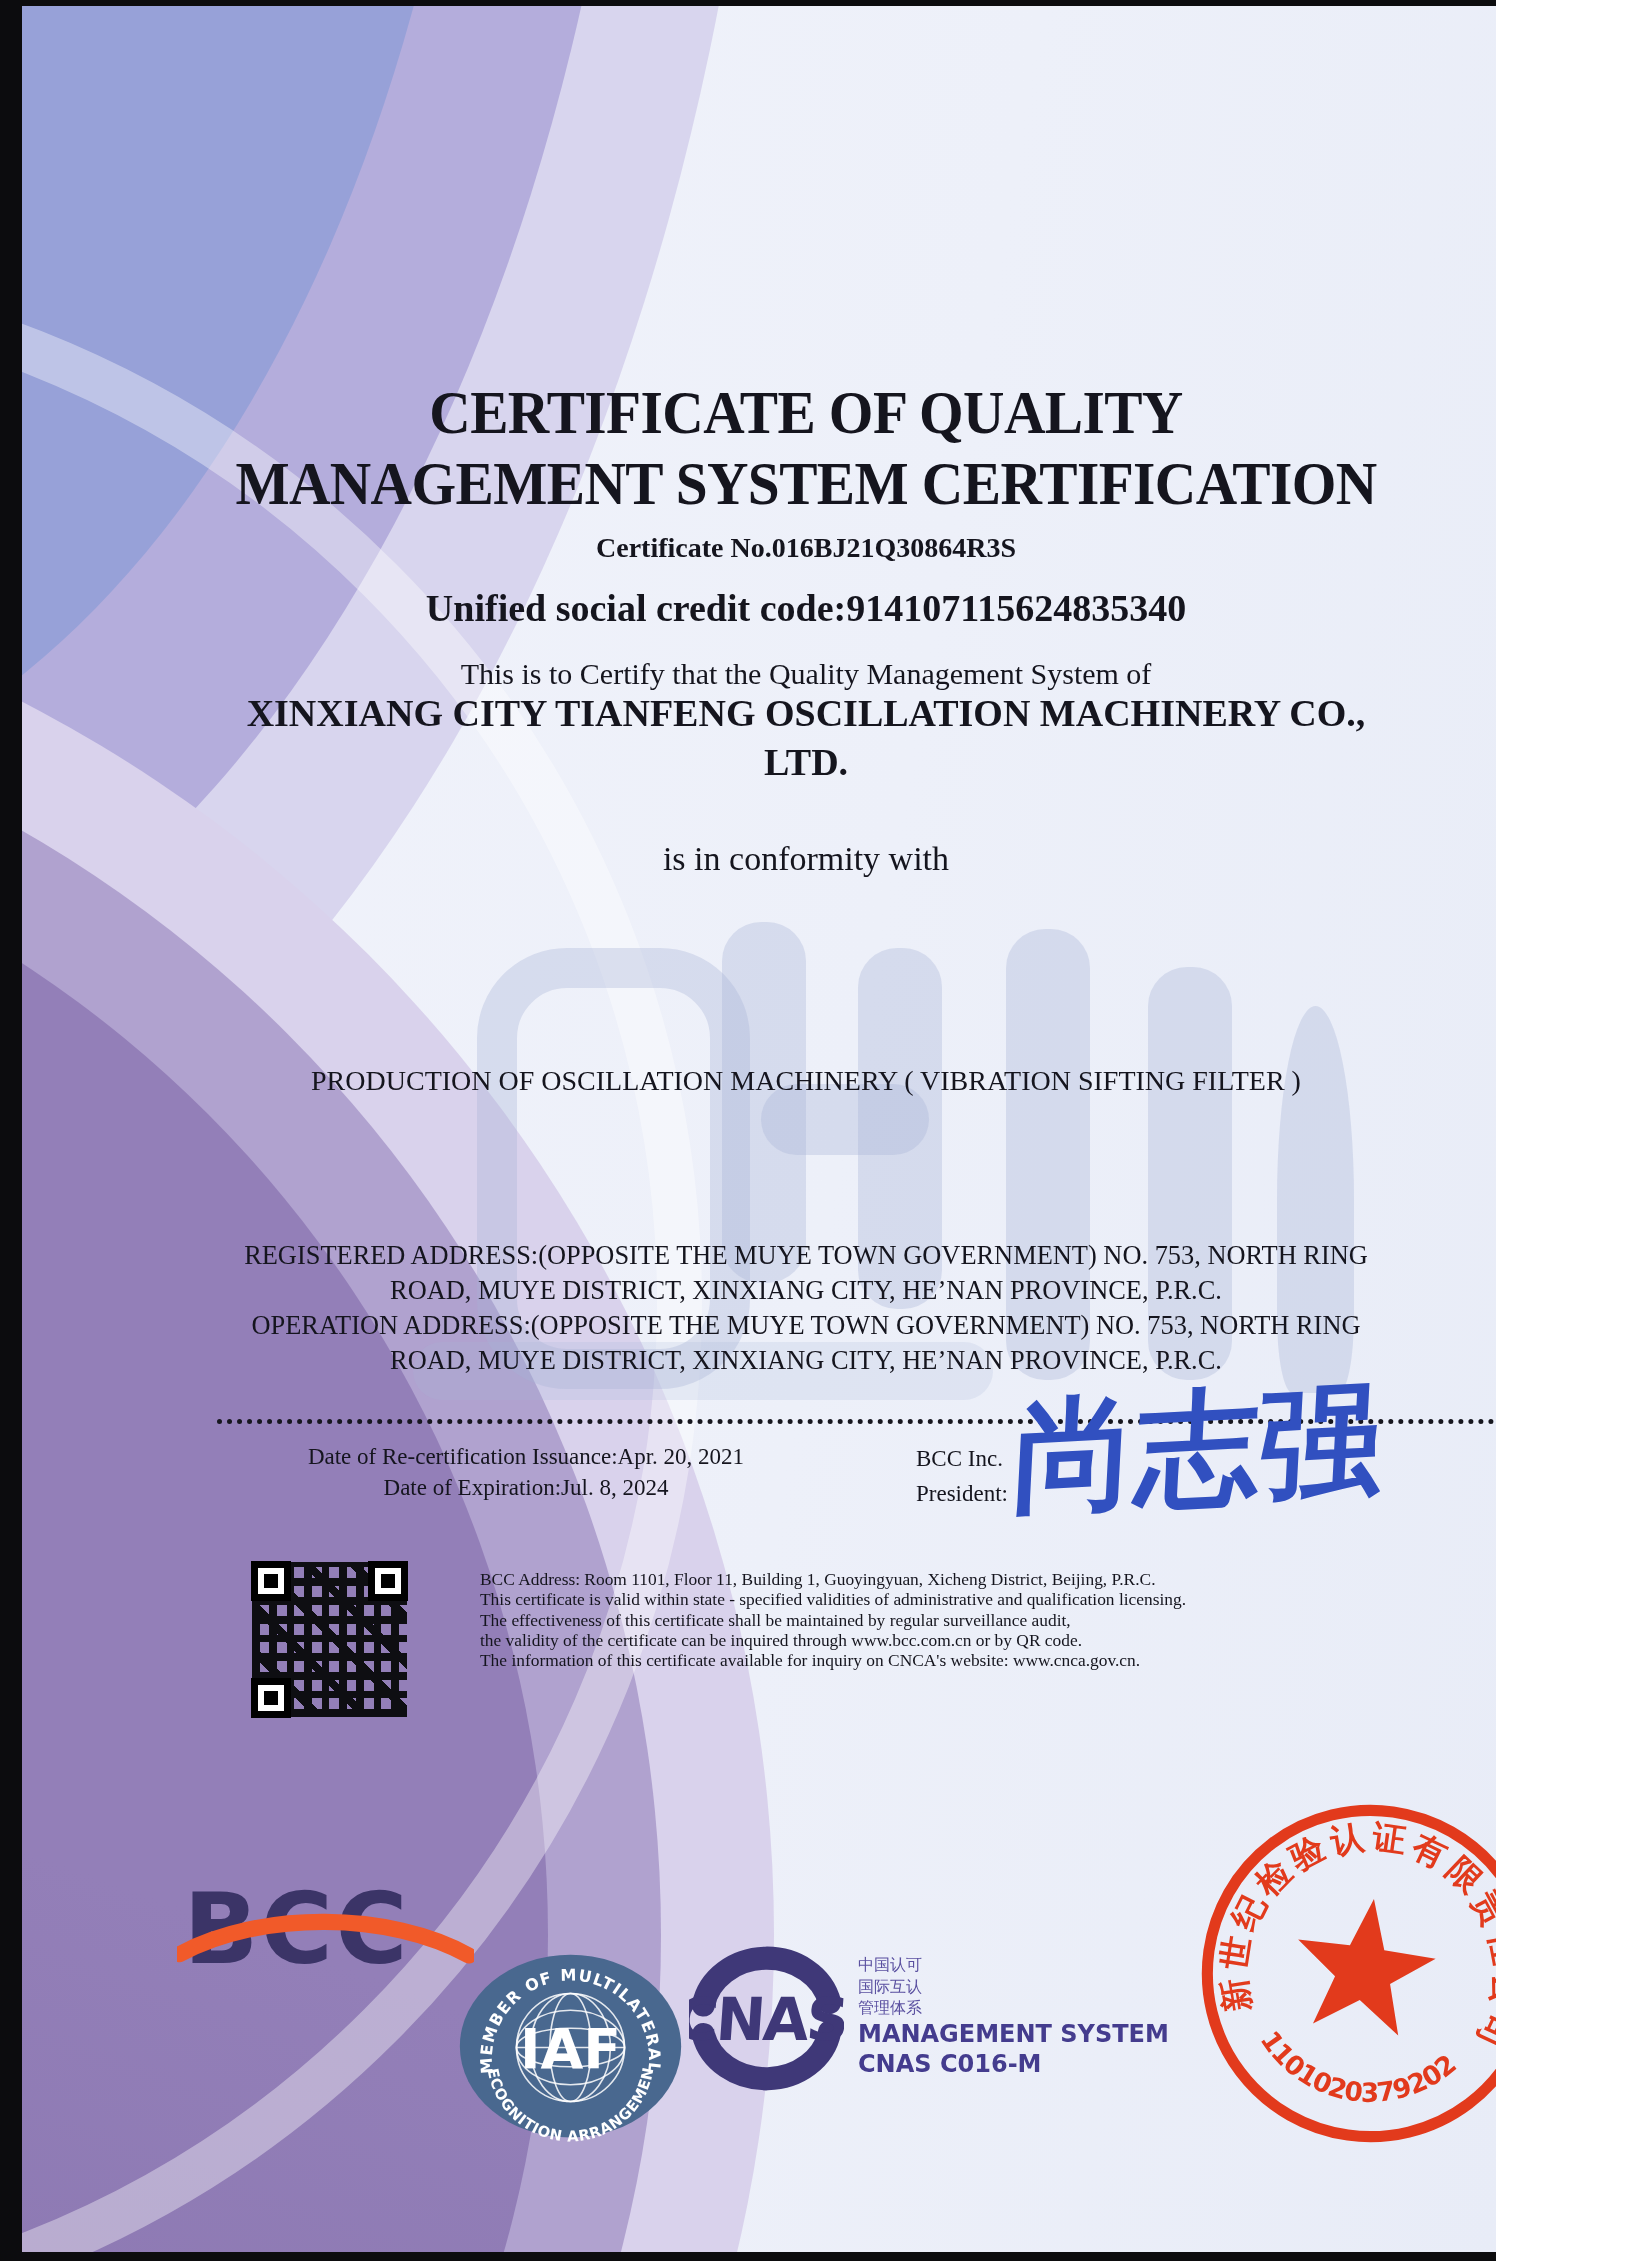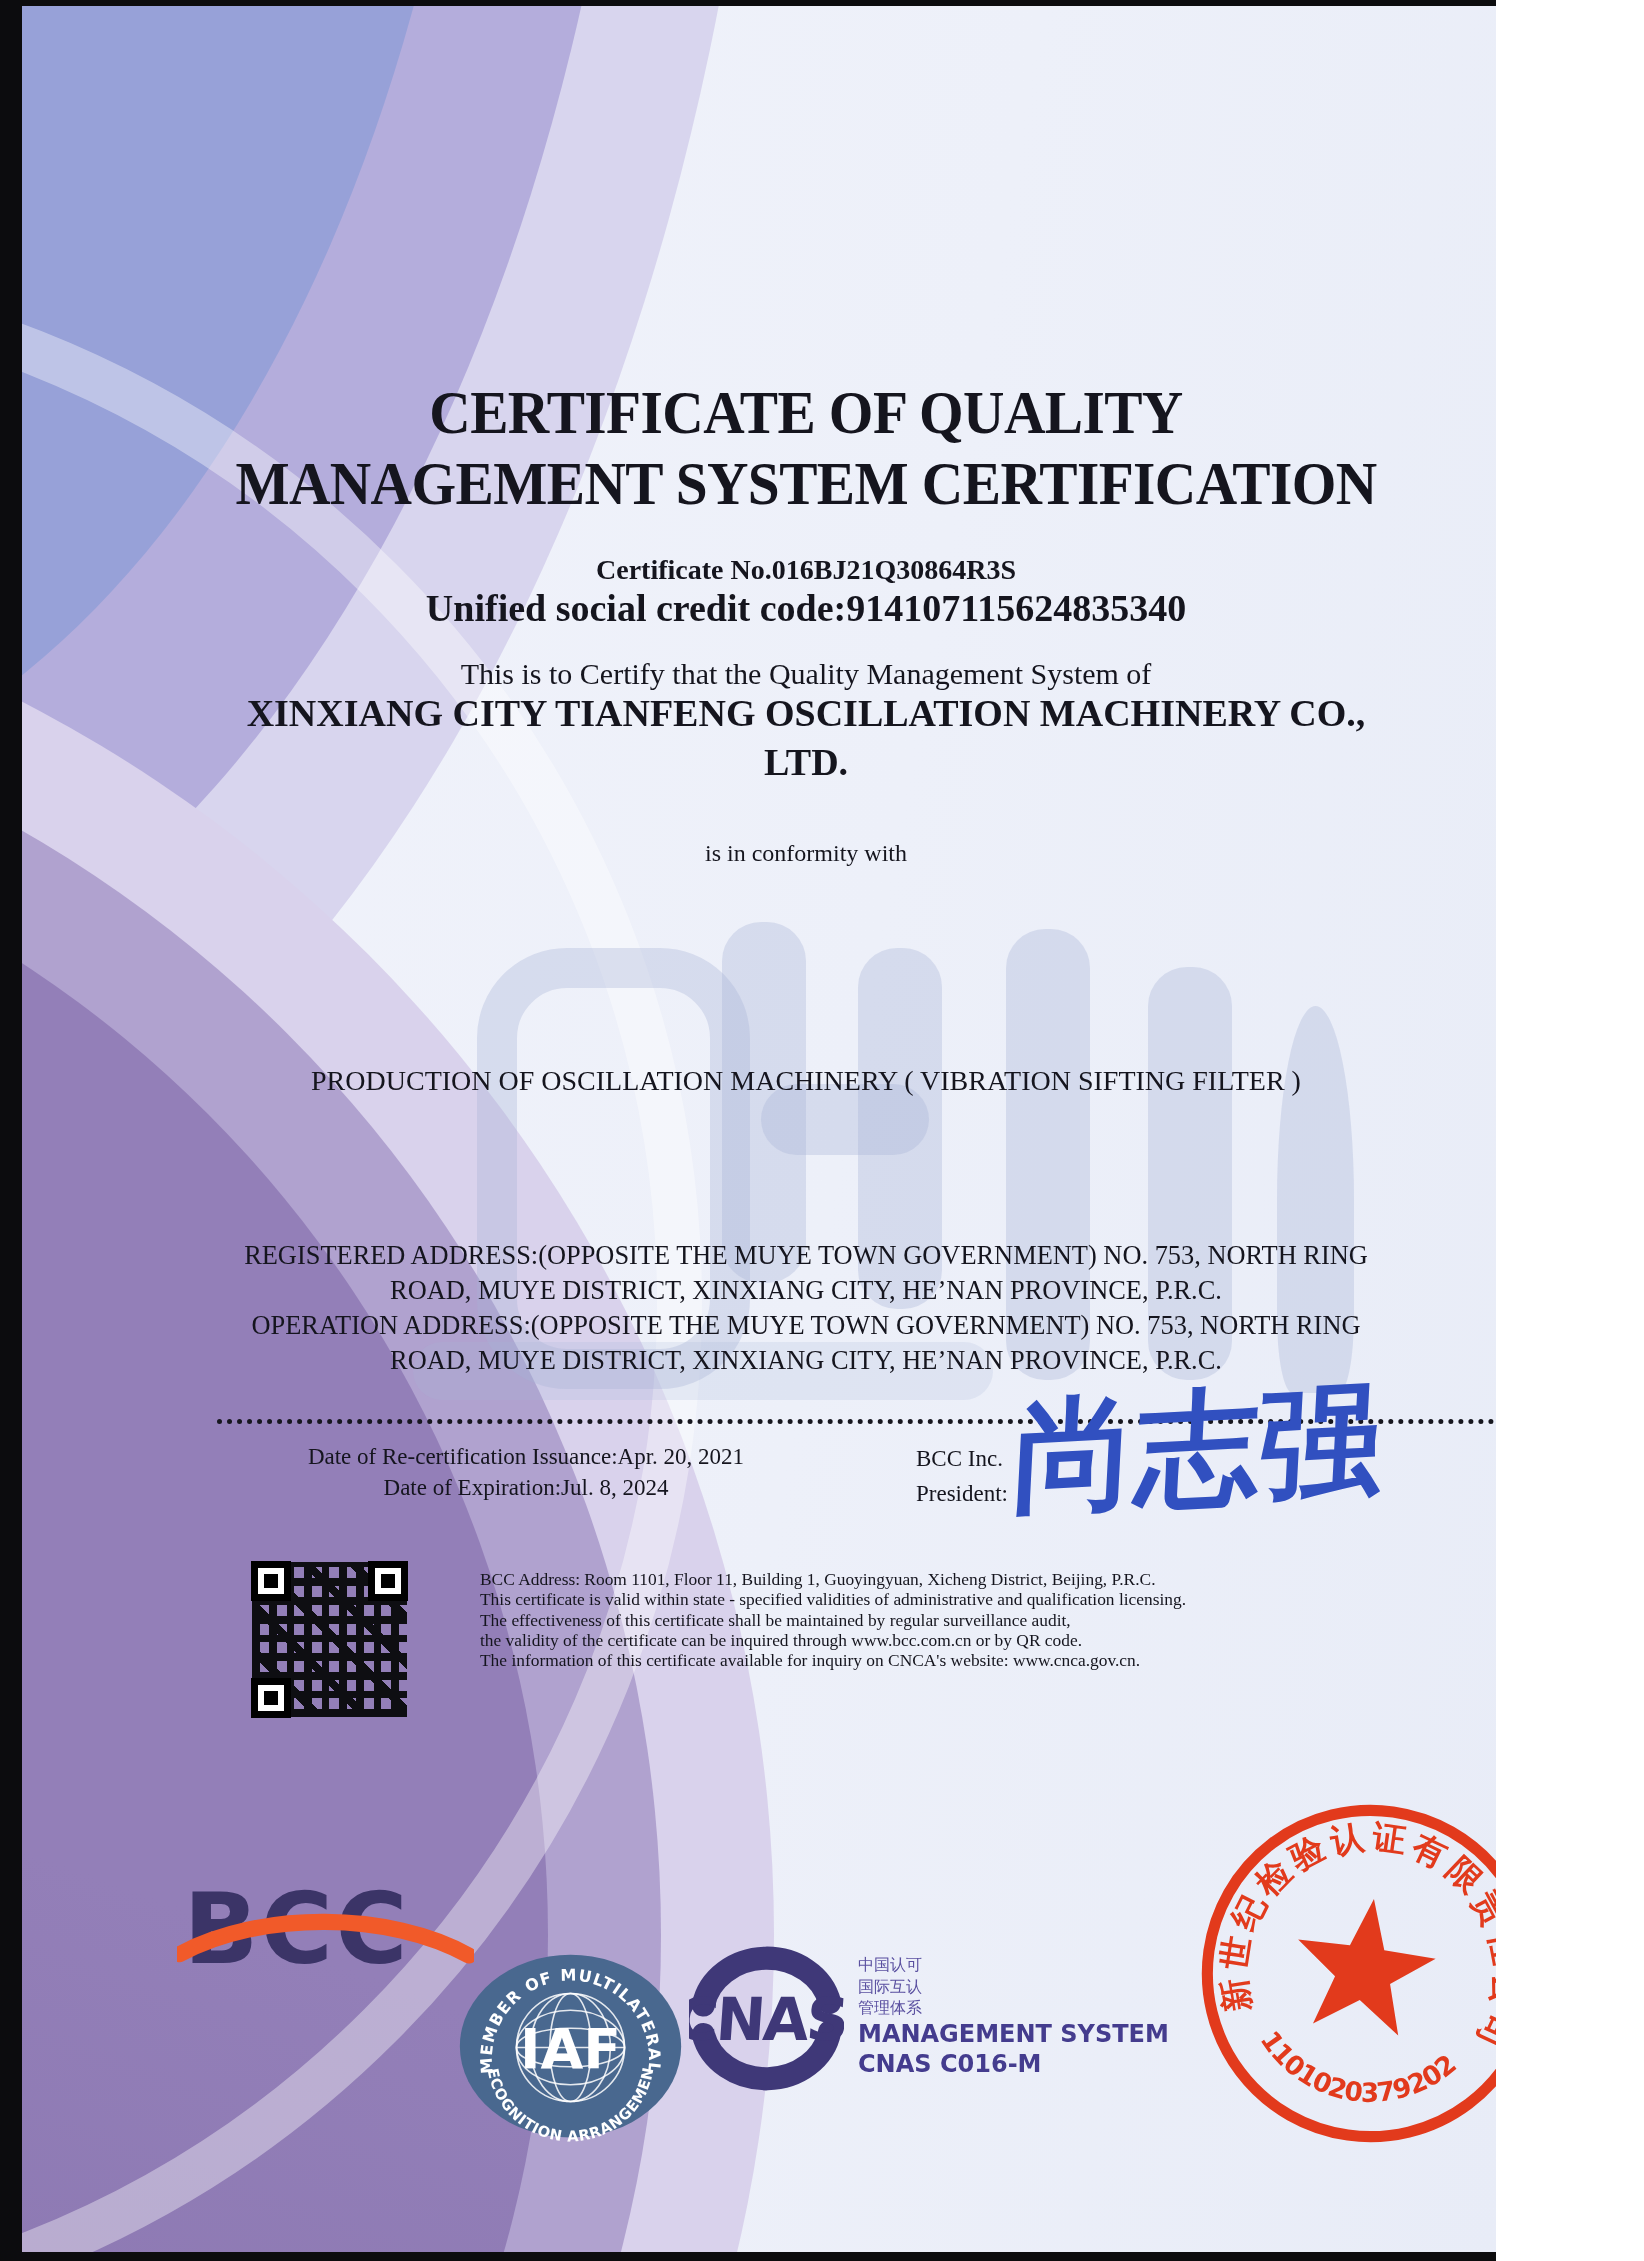--- a/index.html
+++ b/index.html
@@ -17,25 +17,25 @@
   .b6{left:-1774px;top:774px;width:2322px;height:2322px;background:linear-gradient(20deg,#7b68a4,#937fb8 60%);}
   .sw{left:-1387px;top:258px;width:1999px;height:1999px;border-radius:50%;border:45px solid rgba(255,255,255,.38);}
   
   .wm{position:absolute;background:rgba(168,180,214,.34);border-radius:39px;}
   .wm.ring{background:transparent;border:40px solid rgba(168,180,214,.34);border-radius:90px;}
   
   .edge{position:absolute;background:#0c0c0e;z-index:40;}
   
   .center{left:193px;right:77px;text-align:center;}
   .title{top:377px;font-size:61px;font-weight:700;line-height:1.17;letter-spacing:-0.6px;transform:scaleX(.94);}
-  .certno{top:554px;font-size:28px;font-weight:700;}
+  .certno{top:532px;font-size:28px;font-weight:700;}
   .credit{top:586px;font-size:38px;font-weight:700;}
   .certify{top:657px;font-size:30px;font-family:Liberation Serif, serif;}
   .company{top:689px;font-size:38px;font-weight:700;line-height:1.28;text-align:center;}
-  .conform{top:840px;font-size:24px;}
+  .conform{top:840px;font-size:34px;}
   .standard{top:875px;font-size:28px;}
   .scope{top:1065px;font-size:28px;}
   .addr{top:1238px;font-size:26.4px;line-height:1.32;}
   .dotline{top:1419px;left:217px;width:1428px;border-top:5.2px dotted #17171f;}
   .dates{top:1442px;left:226px;width:600px;text-align:center;font-size:23px;line-height:1.34;}
   .issuer{top:1442px;left:916px;font-size:23px;line-height:1.5;}
   .sig{top:1387px;left:1013px;font-size:123px;font-weight:700;color:#3150c0;
        font-family:"DejaVu Sans","Liberation Sans",sans-serif;
        transform:rotate(-3deg) skewX(-6deg);line-height:1;z-index:6;}
   .fineprint{top:1569px;left:448px;font-size:17.4px;line-height:1.17;}

